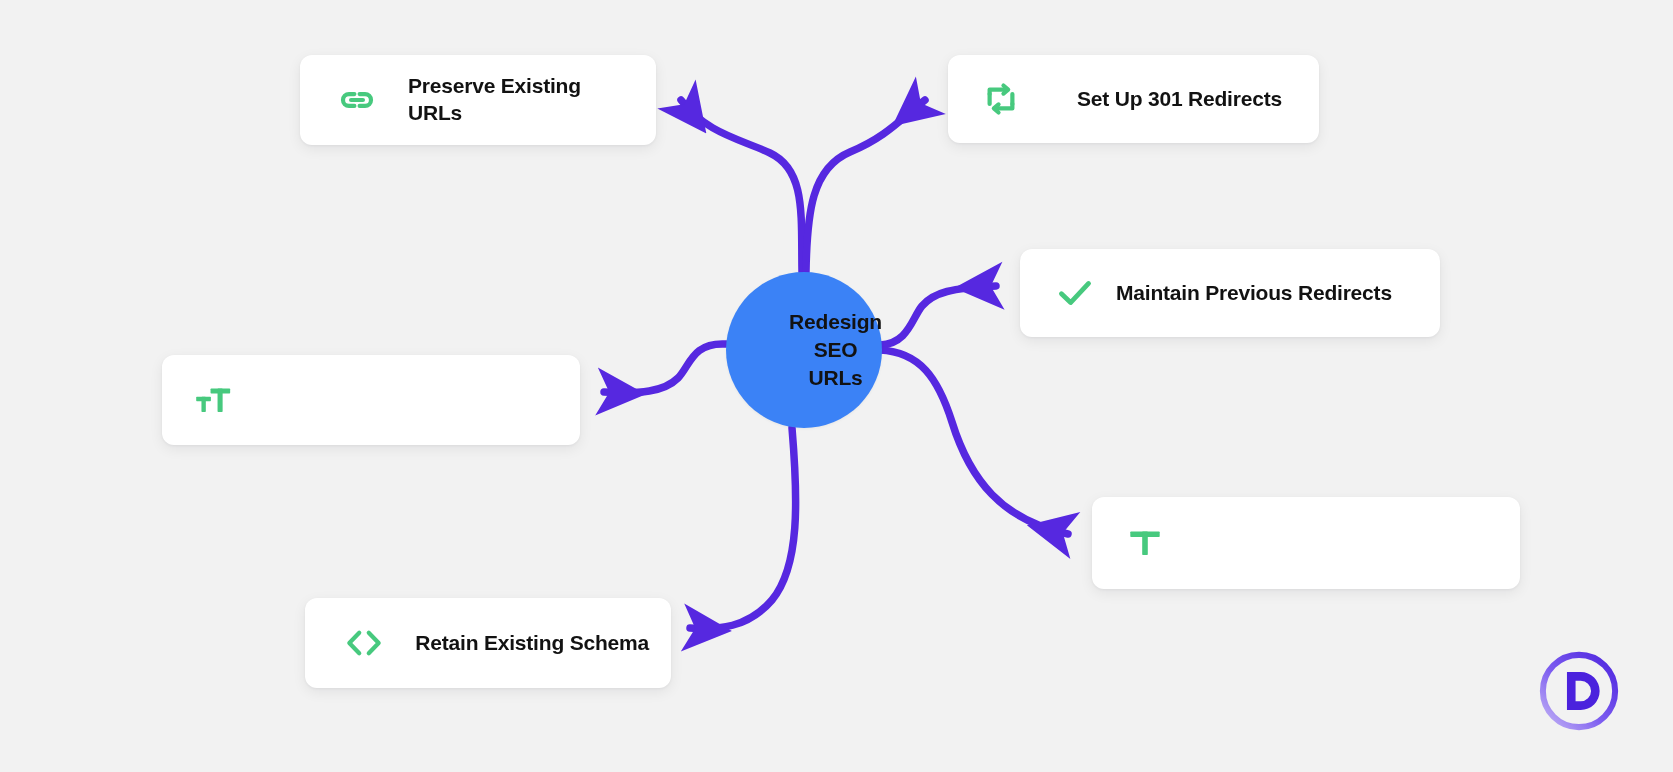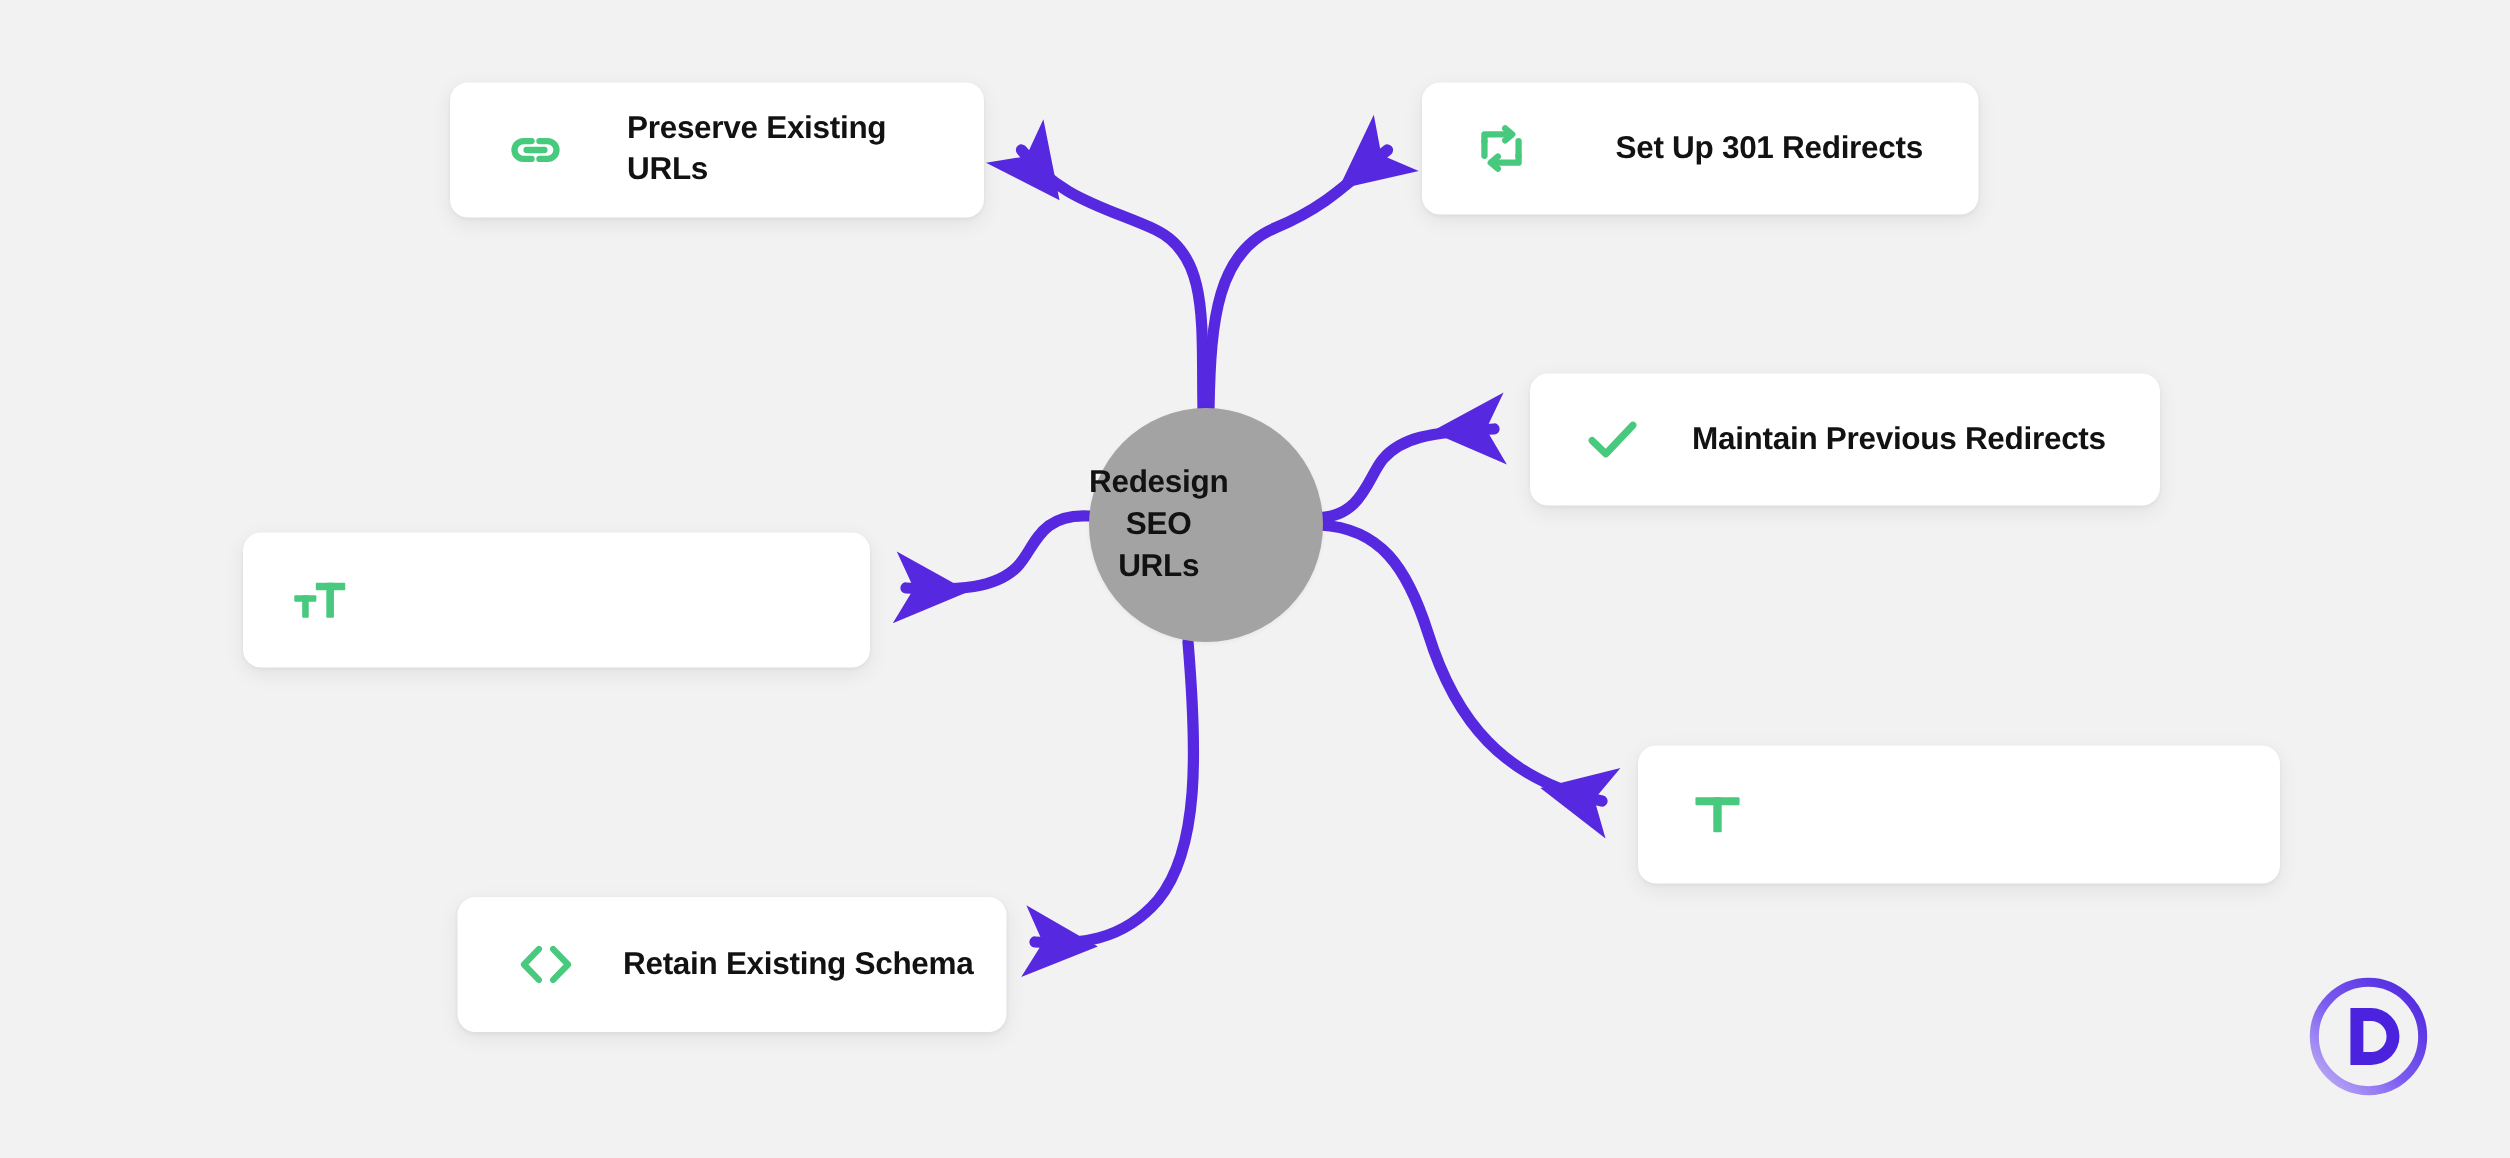--- a/index.html
+++ b/index.html
@@ -29,24 +29,24 @@
     height: 772px;
     pointer-events: none;
   }
 
   
   .hub {
     position: absolute;
     width: 156px;
     height: 156px;
     border-radius: 50%;
-    background: #a3a3a3;
+    background: #3b82f6;
     display: flex;
     align-items: center;
-    justify-content: flex-start;
+    justify-content: flex-end;
     text-align: center;
     left: 726px;
     top: 272px;
     z-index: 5;
     box-shadow: 0 1px 3px rgba(0,0,0,0.05);
   }
   .hub-label {
     font-size: 21px;
     font-weight: 700;
     line-height: 1.33;
@@ -78,36 +78,35 @@
     font-weight: 700;
     color: #121212;
     letter-spacing: -0.2px;
     line-height: 1.28;
   }
 
   
   #card-preserve-urls {
     left: 300px; top: 55px; width: 356px; height: 90px;
     padding: 0 22px 0 34px;
-    gap: 10px;
   }
   #card-preserve-urls .card-label { margin-left: 28px; }
 
   #card-301-redirects {
     left: 948px; top: 55px; width: 371px; height: 88px;
     padding: 0 22px 0 30px;
     gap: 25px;
   }
   #card-301-redirects .card-label { margin-left: 28px; }
 
   #card-previous-redirects {
     left: 1020px; top: 249px; width: 420px; height: 88px;
     padding: 0 22px 0 32px;
   }
-  #card-previous-redirects .card-label { margin-left: 30px; }
+  #card-previous-redirects .card-label { margin-left: 18px; }
 
   #card-heading-structure {
     left: 162px; top: 355px; width: 418px; height: 90px;
     padding: 0 22px 0 28px;
   }
   #card-heading-structure .card-label { margin-left: 30px; }
 
   #card-title-tags {
     left: 1092px; top: 497px; width: 428px; height: 92px;
     padding: 0 22px 0 30px;

